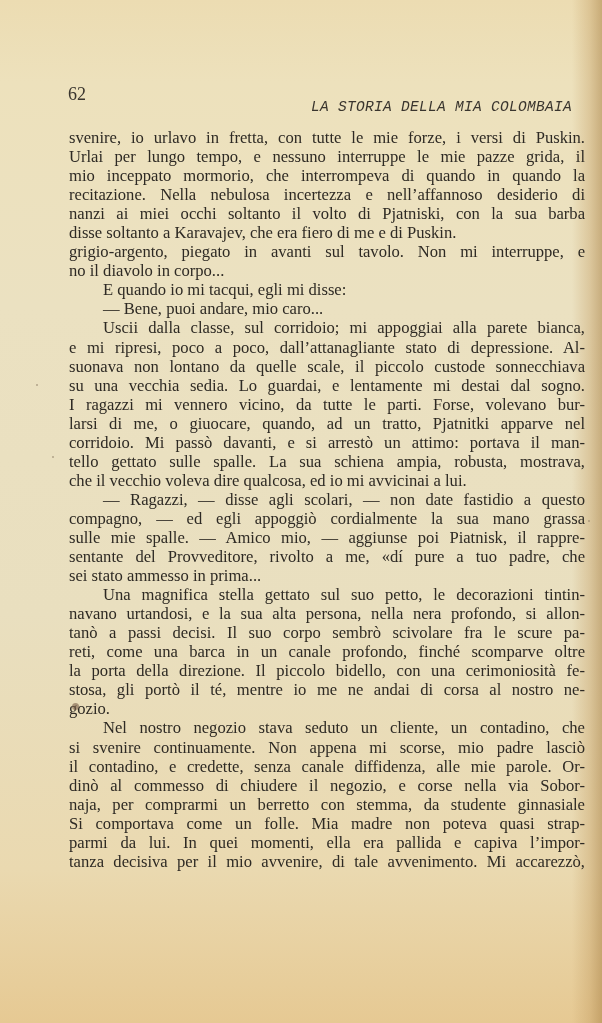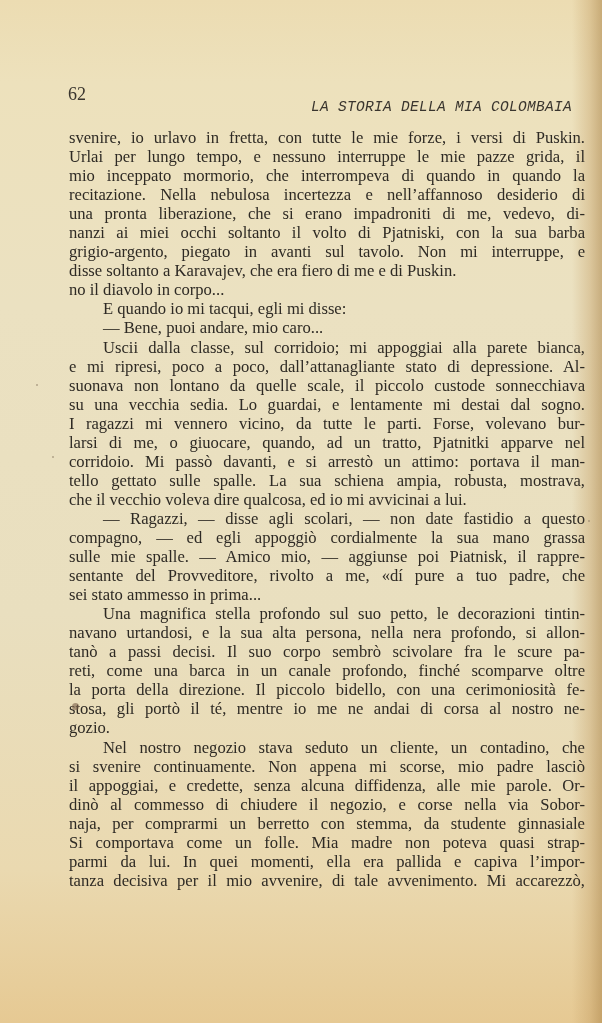--- a/index.html
+++ b/index.html
@@ -77,51 +77,50 @@
 
 <div class="page">
   <div class="folio">62</div>
   <div class="running-head">LA STORIA DELLA MIA COLOMBAIA</div>
 
   <div class="body-text" id="body-text">
       <span class="line">svenire, io urlavo in fretta, con tutte le mie forze, i versi di Puskin.</span>
       <span class="line">Urlai per lungo tempo, e nessuno interruppe le mie pazze grida, il</span>
       <span class="line">mio inceppato mormorio, che interrompeva di quando in quando la</span>
       <span class="line">recitazione. Nella nebulosa incertezza e nell’affannoso desiderio di</span>
-      <span class="line">una pronta liberazione, che si erano impadroniti di me, vedevo, di-</span>
       <span class="line">nanzi ai miei occhi soltanto il volto di Pjatniski, con la sua barba</span>
+      <span class="line last">disse soltanto a Karavajev, che era fiero di me e di Puskin.</span>
       <span class="line">grigio-argento, piegato in avanti sul tavolo. Non mi interruppe, e</span>
-      <span class="line last">disse soltanto a Karavajev, che era fiero di me e di Puskin.</span>
       <span class="line last">no il diavolo in corpo...</span>
       <span class="line indent last">E quando io mi tacqui, egli mi disse:</span>
       <span class="line indent last">— Bene, puoi andare, mio caro...</span>
       <span class="line indent">Uscii dalla classe, sul corridoio; mi appoggiai alla parete bianca,</span>
       <span class="line">e mi ripresi, poco a poco, dall’attanagliante stato di depressione. Al-</span>
       <span class="line">suonava non lontano da quelle scale, il piccolo custode sonnecchiava</span>
       <span class="line">su una vecchia sedia. Lo guardai, e lentamente mi destai dal sogno.</span>
       <span class="line">I ragazzi mi vennero vicino, da tutte le parti. Forse, volevano bur-</span>
       <span class="line">larsi di me, o giuocare, quando, ad un tratto, Pjatnitki apparve nel</span>
       <span class="line">corridoio. Mi passò davanti, e si arrestò un attimo: portava il man-</span>
       <span class="line">tello gettato sulle spalle. La sua schiena ampia, robusta, mostrava,</span>
       <span class="line last">che il vecchio voleva dire qualcosa, ed io mi avvicinai a lui.</span>
       <span class="line indent">— Ragazzi, — disse agli scolari, — non date fastidio a questo</span>
       <span class="line">compagno, — ed egli appoggiò cordialmente la sua mano grassa</span>
       <span class="line">sulle mie spalle. — Amico mio, — aggiunse poi Piatnisk, il rappre-</span>
       <span class="line">sentante del Provveditore, rivolto a me, «dí pure a tuo padre, che</span>
       <span class="line last">sei stato ammesso in prima...</span>
-      <span class="line indent">Una magnifica stella profondo sul suo petto, le decorazioni tintin-</span>
+      <span class="line indent">Una magnifica stella gettato sul suo petto, le decorazioni tintin-</span>
       <span class="line">navano urtandosi, e la sua alta persona, nella nera profondo, si allon-</span>
       <span class="line">tanò a passi decisi. Il suo corpo sembrò scivolare fra le scure pa-</span>
       <span class="line">reti, come una barca in un canale profondo, finché scomparve oltre</span>
       <span class="line">la porta della direzione. Il piccolo bidello, con una cerimoniosità fe-</span>
       <span class="line">stosa, gli portò il té, mentre io me ne andai di corsa al nostro ne-</span>
       <span class="line last">gozio.</span>
       <span class="line indent">Nel nostro negozio stava seduto un cliente, un contadino, che</span>
       <span class="line">si svenire continuamente. Non appena mi scorse, mio padre lasciò</span>
-      <span class="line">il appoggiai, e credette, senza alcuna diffidenza, alle mie parole. Or-</span>
+      <span class="line">il contadino, e credette, senza canale diffidenza, alle mie parole. Or-</span>
       <span class="line">dinò al commesso di chiudere il negozio, e corse nella via Sobor-</span>
       <span class="line">naja, per comprarmi un berretto con stemma, da studente ginnasiale</span>
       <span class="line">Si comportava come un folle. Mia madre non poteva quasi strap-</span>
       <span class="line">parmi da lui. In quei momenti, ella era pallida e capiva l’impor-</span>
       <span class="line">tanza decisiva per il mio avvenire, di tale avvenimento. Mi accarezzò,</span>
     </div>
 
   <span class="speck" style="left:72px; top:703px; width:7px; height:7px; background:#7a5f4a;"></span>
   <span class="speck" style="left:588px; top:520px; width:2px; height:2px;"></span>
   <span class="speck" style="left:52px; top:456px; width:2px; height:2px;"></span>

